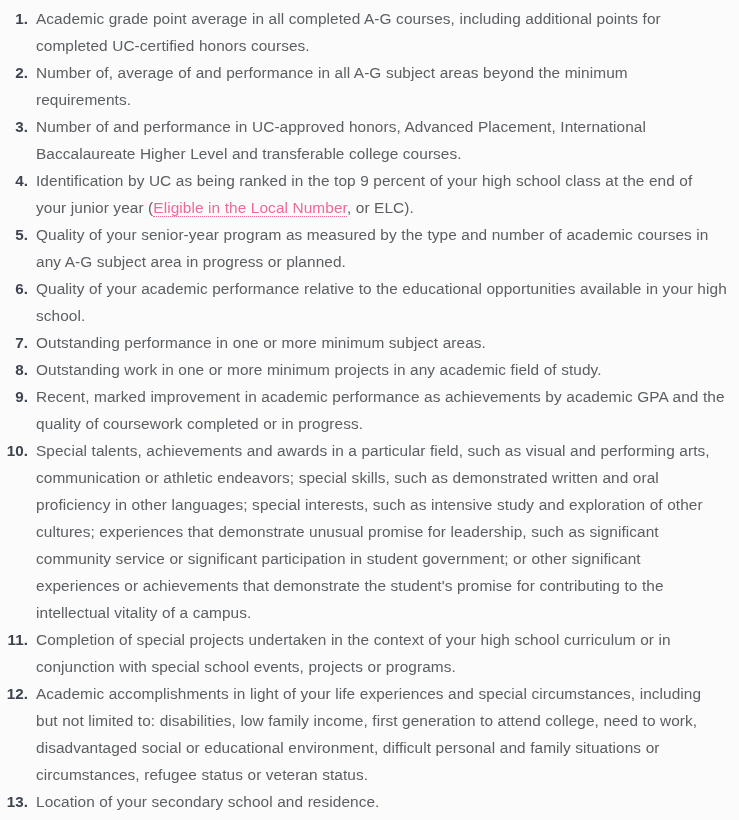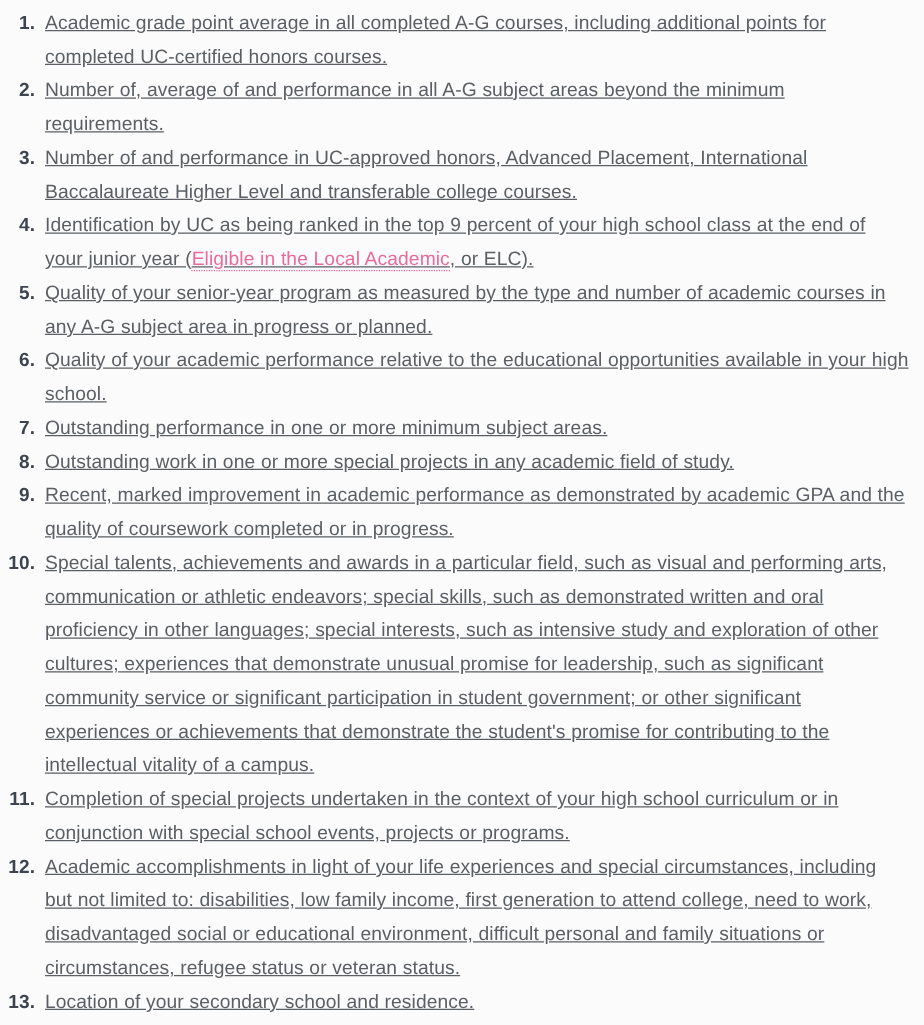--- a/index.html
+++ b/index.html
@@ -43,21 +43,20 @@
     width: 28px;
     text-align: right;
     font-weight: bold;
     color: #3d4450;
     font-size: 15.2px;
     line-height: 27px;
   }
 
   .criteria-text {
     display: block;
-    text-decoration: underline;
   }
 
   a.inline-link {
     color: #ec6a9a;
     text-decoration: none;
     border-bottom: 1px dotted #ec6a9a;
     padding-bottom: 0px;
   }
 </style>
 </head>
@@ -71,41 +70,41 @@
 
   <li class="criteria-item">
     <span class="criteria-text">Number of, average of and performance in all A-G subject areas beyond the minimum requirements.</span>
   </li>
 
   <li class="criteria-item">
     <span class="criteria-text">Number of and performance in UC-approved honors, Advanced Placement, International Baccalaureate Higher Level and transferable college courses.</span>
   </li>
 
   <li class="criteria-item">
-    <span class="criteria-text"><span>Identification by UC as being ranked in the top 9 percent of your high school class at the end of your junior year (</span><a class="inline-link" href="#">Eligible in the Local Academic</a><span>, or ELC).</span></span>
+    <span class="criteria-text"><span>Identification by UC as being ranked in the top 9 percent of your high school class at the end of your junior year (</span><a class="inline-link" href="#">Eligible in the Local Number</a><span>, or ELC).</span></span>
   </li>
 
   <li class="criteria-item">
     <span class="criteria-text">Quality of your senior-year program as measured by the type and number of academic courses in any A-G subject area in progress or planned.</span>
   </li>
 
   <li class="criteria-item">
     <span class="criteria-text">Quality of your academic performance relative to the educational opportunities available in your high school.</span>
   </li>
 
   <li class="criteria-item">
     <span class="criteria-text">Outstanding performance in one or more minimum subject areas.</span>
   </li>
 
   <li class="criteria-item">
-    <span class="criteria-text">Outstanding work in one or more special projects in any academic field of study.</span>
+    <span class="criteria-text">Outstanding work in one or more minimum projects in any academic field of study.</span>
   </li>
 
   <li class="criteria-item">
-    <span class="criteria-text">Recent, marked improvement in academic performance as demonstrated by academic GPA and the quality of coursework completed or in progress.</span>
+    <span class="criteria-text">Recent, marked improvement in academic performance as achievements by academic GPA and the quality of coursework completed or in progress.</span>
   </li>
 
   <li class="criteria-item">
     <span class="criteria-text">Special talents, achievements and awards in a particular field, such as visual and performing arts, communication or athletic endeavors; special skills, such as demonstrated written and oral proficiency in other languages; special interests, such as intensive study and exploration of other cultures; experiences that demonstrate unusual promise for leadership, such as significant community service or significant participation in student government; or other significant experiences or achievements that demonstrate the student's promise for contributing to the intellectual vitality of a campus.</span>
   </li>
 
   <li class="criteria-item">
     <span class="criteria-text">Completion of special projects undertaken in the context of your high school curriculum or in conjunction with special school events, projects or programs.</span>
   </li>
 

